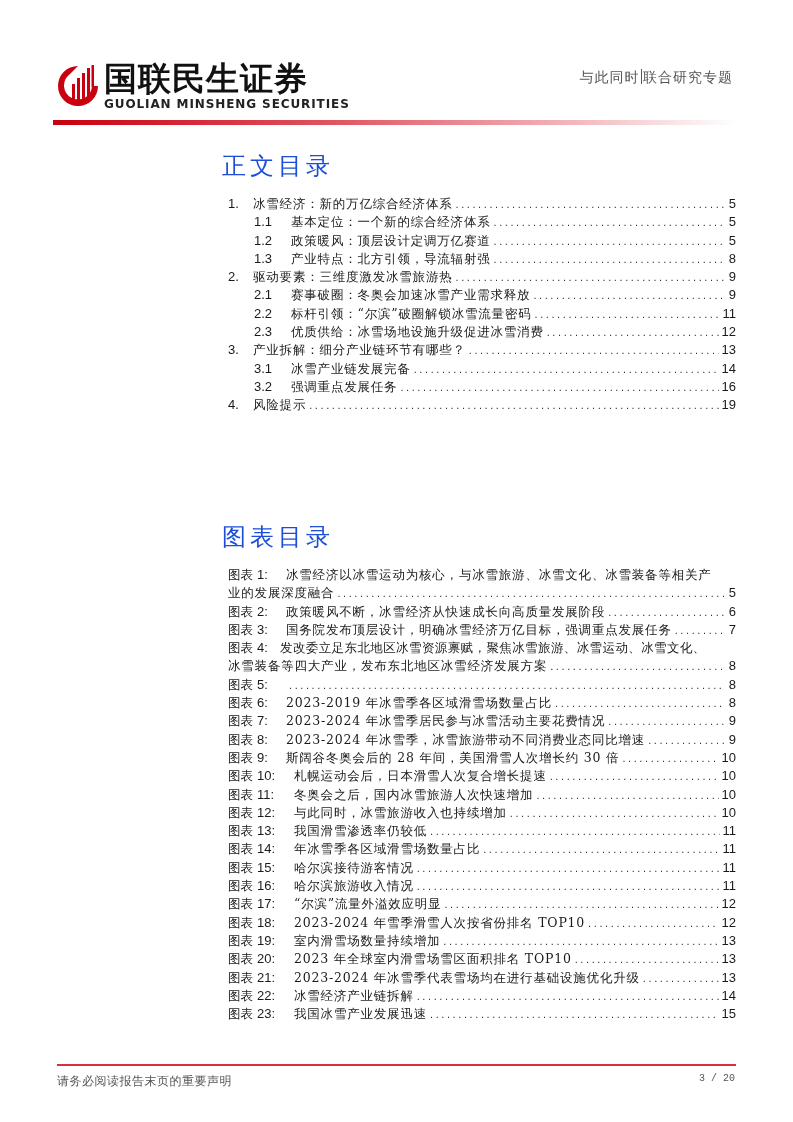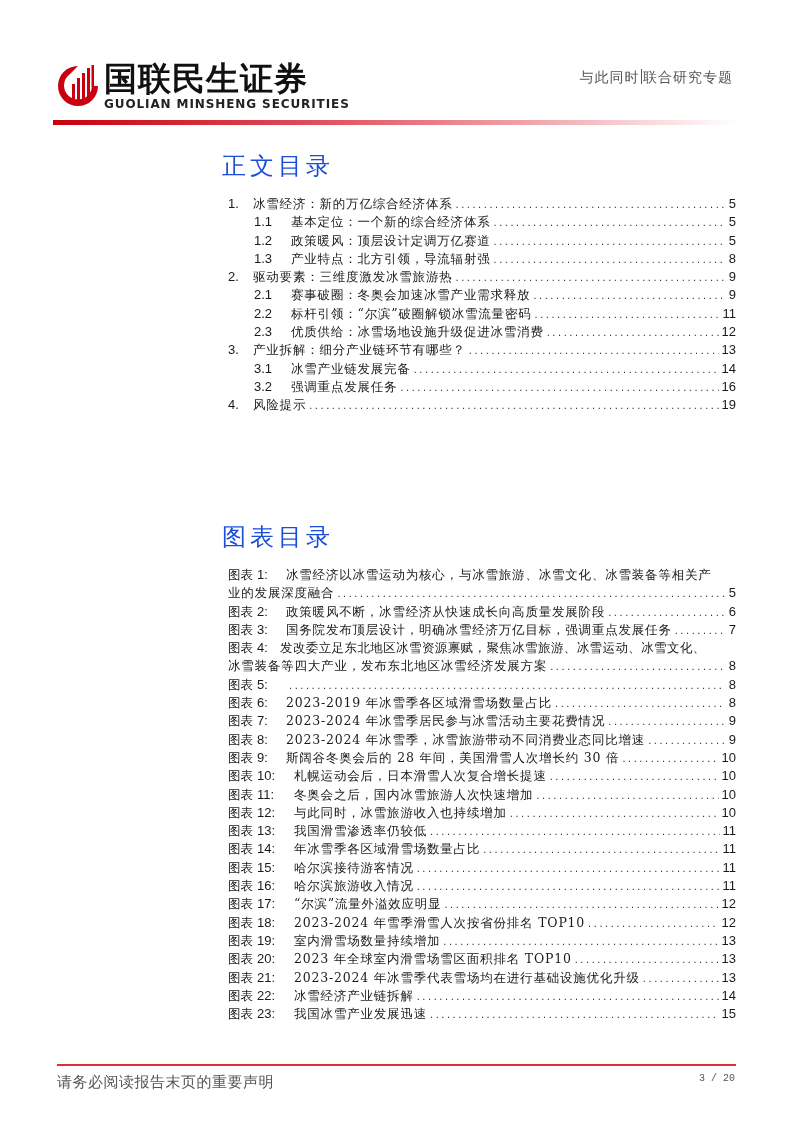--- a/index.html
+++ b/index.html
@@ -36,21 +36,21 @@
     .page { font-family: "Liberation Sans", sans-serif; font-size: 13px; text-align: right; min-width: 8px; }
 
     .fig .label { width: 58px; font-family: "DejaVu Serif", serif; }
     .fig .label.wide { width: 66px; }
     .fig .label b { font-family: "Liberation Sans", sans-serif; font-weight: normal; font-size: 13px; }
     .fig-multi { white-space: normal; display: block; height: auto; }
     .fig-multi .line1 { display: flex; white-space: nowrap; height: 18.3px; align-items: center; }
     .fig-multi .line2 { display: flex; white-space: nowrap; height: 18.3px; align-items: baseline; }
 
     .footer-rule { position: absolute; left: 57px; top: 1064px; width: 679px; height: 2px; background: #d9303d; }
-    .footer-left { position: absolute; left: 57px; top: 1073px; font-size: 15px; color: #555; letter-spacing: 0.5px; }
+    .footer-left { position: absolute; left: 57px; top: 1073px; font-size: 12px; color: #555; letter-spacing: 0.5px; }
     .footer-right { position: absolute; right: 58px; top: 1073px; font-size: 10px; color: #555; font-family: Liberation Mono, monospace; }
   </style>
 </head>
 <body>
 
 <div class="header">
   <svg class="logo" viewBox="0 0 44 44">
     <path d="M22 2 A20 20 0 1 0 42 22 L36 22 A14 14 0 1 1 14 10 Z" fill="#c8000f"></path>
     <rect x="16" y="20" width="3" height="16" fill="#c8000f"></rect>
     <rect x="21" y="14" width="3" height="22" fill="#c8000f"></rect>

